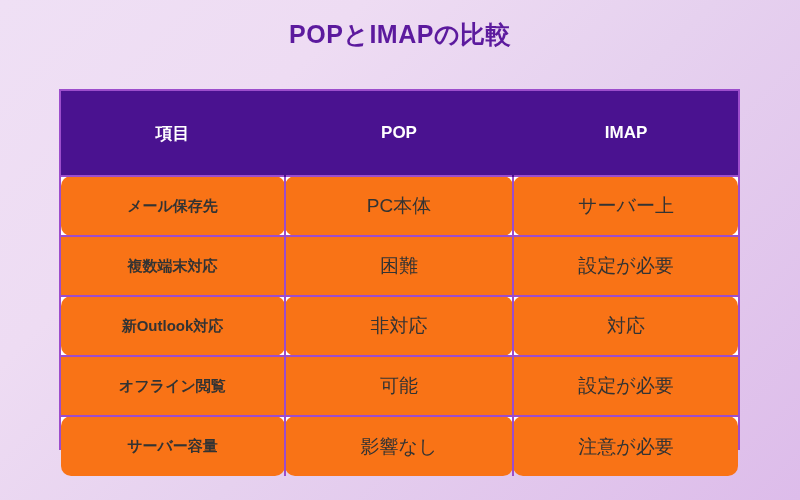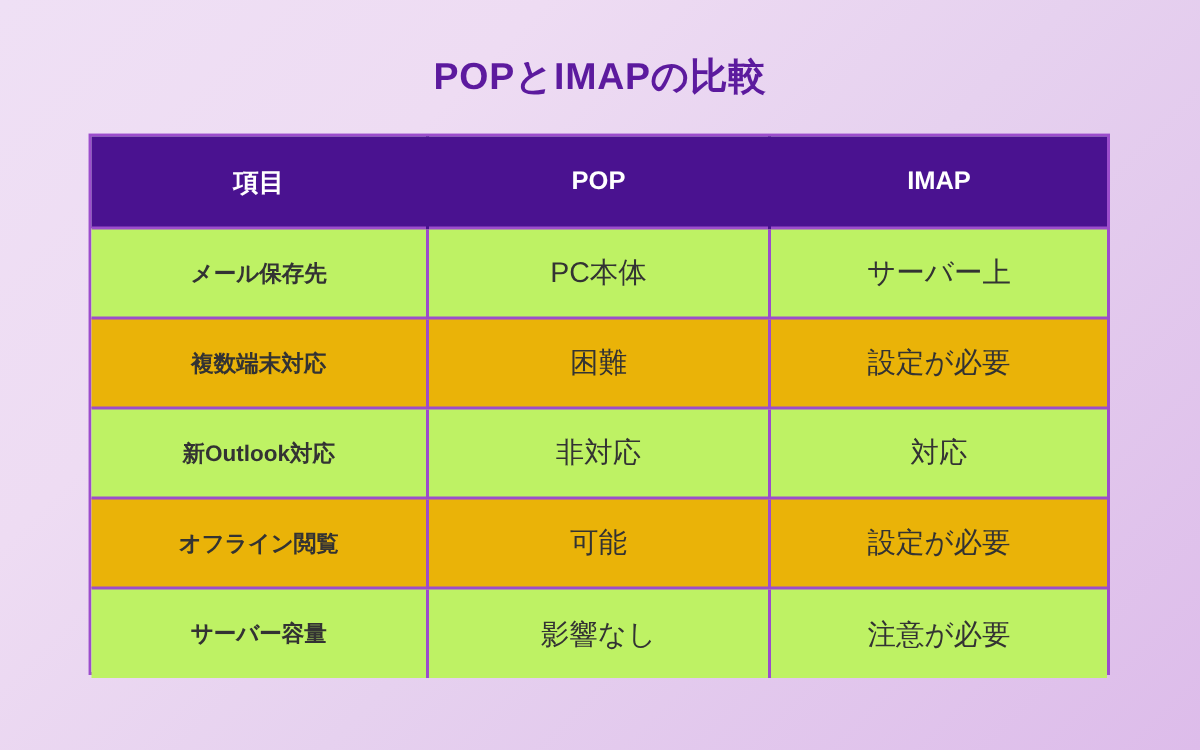--- a/index.html
+++ b/index.html
@@ -15,21 +15,21 @@
     background: linear-gradient(135deg, #efe0f5 0%, #eedcf3 28%, #e6d1ef 55%, #ddbcea 100%);
   }
   .slide {
     position: relative;
     width: 800px;
     height: 500px;
     box-sizing: border-box;
   }
   .title {
     position: absolute;
-    top: 34px;
+    top: 18px;
     left: 0;
     width: 800px;
     text-align: center;
     font-size: 25px;
     font-weight: bold;
     letter-spacing: 0.5px;
     color: #5c1a9e;
     white-space: nowrap;
   }
   .table-wrap {
@@ -51,21 +51,21 @@
   table.cmp col.c-item  { width: 224px; }
   table.cmp col.c-pop   { width: 228px; }
   table.cmp col.c-imap  { width: 225px; }
 
   table.cmp thead th {
     background: #4a1290;
     color: #ffffff;
     font-size: 17px;
     font-weight: bold;
     height: 60px;
-    padding: 0;
+    padding: 12px;
     text-align: center;
     vertical-align: middle;
     border: none;
     border-right: 2px solid #4a1290;
   }
   table.cmp thead th:last-child { border-right: none; }
 
   table.cmp tbody td {
     height: 60px;
     padding: 0 6px;
@@ -75,22 +75,22 @@
     color: #333333;
     border-right: 2px solid #9c4dcc;
     border-top: 2px solid #9c4dcc;
     box-sizing: border-box;
   }
   table.cmp tbody td:last-child { border-right: none; }
   table.cmp tbody td.item {
     font-weight: bold;
     font-size: 15px;
   }
-  table.cmp tbody tr.odd  td { background: #bef264; }
-  table.cmp tbody tr.even td { background: #eab308; }
+  table.cmp tbody tr.odd  td { background: #f97316; border-radius: 10px; }
+  table.cmp tbody tr.even td { background: #f97316; }
 </style>
 </head>
 <body>
 
 <div class="slide">
 
   <div class="title">POPとIMAPの比較</div>
 
   <div class="table-wrap">
     <table class="cmp">

